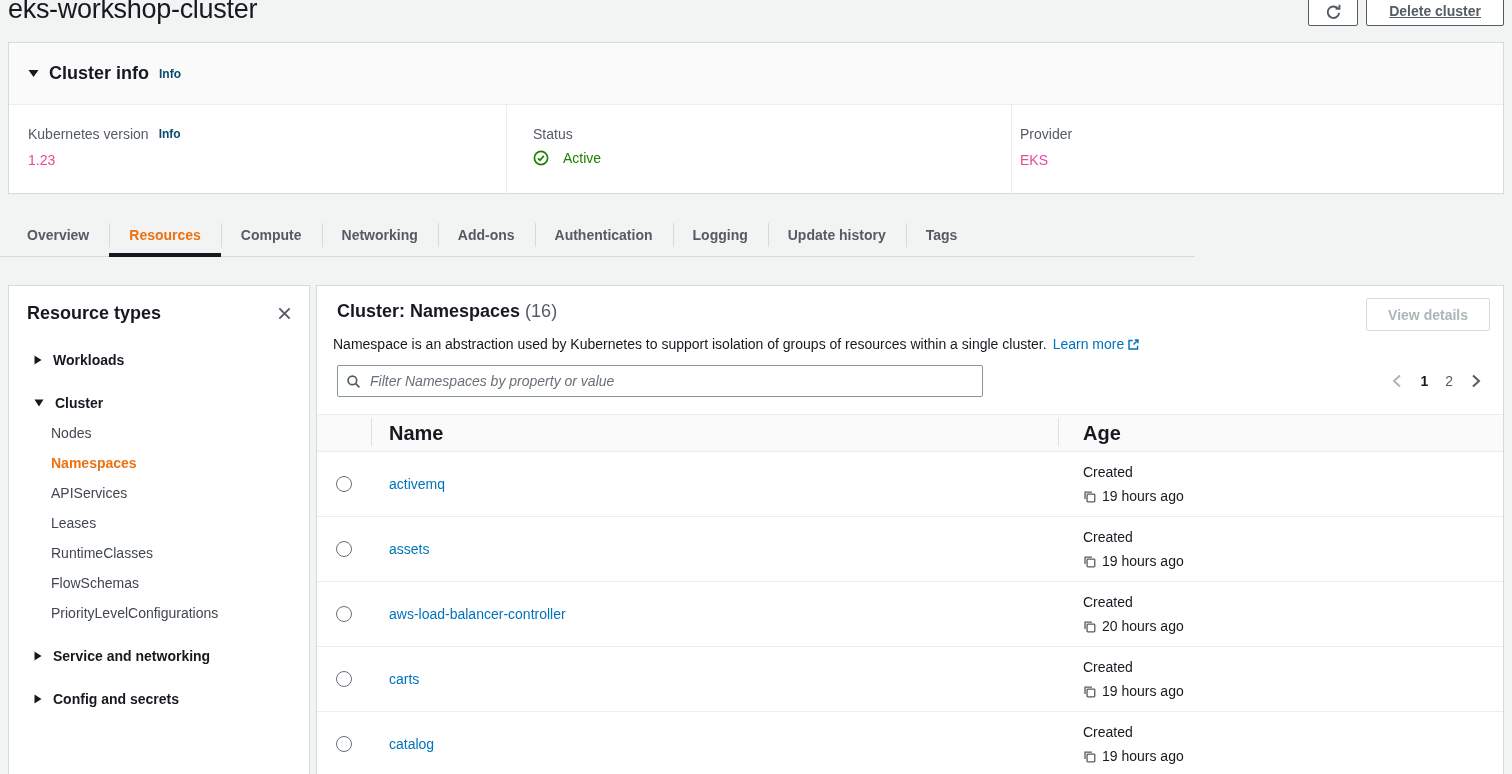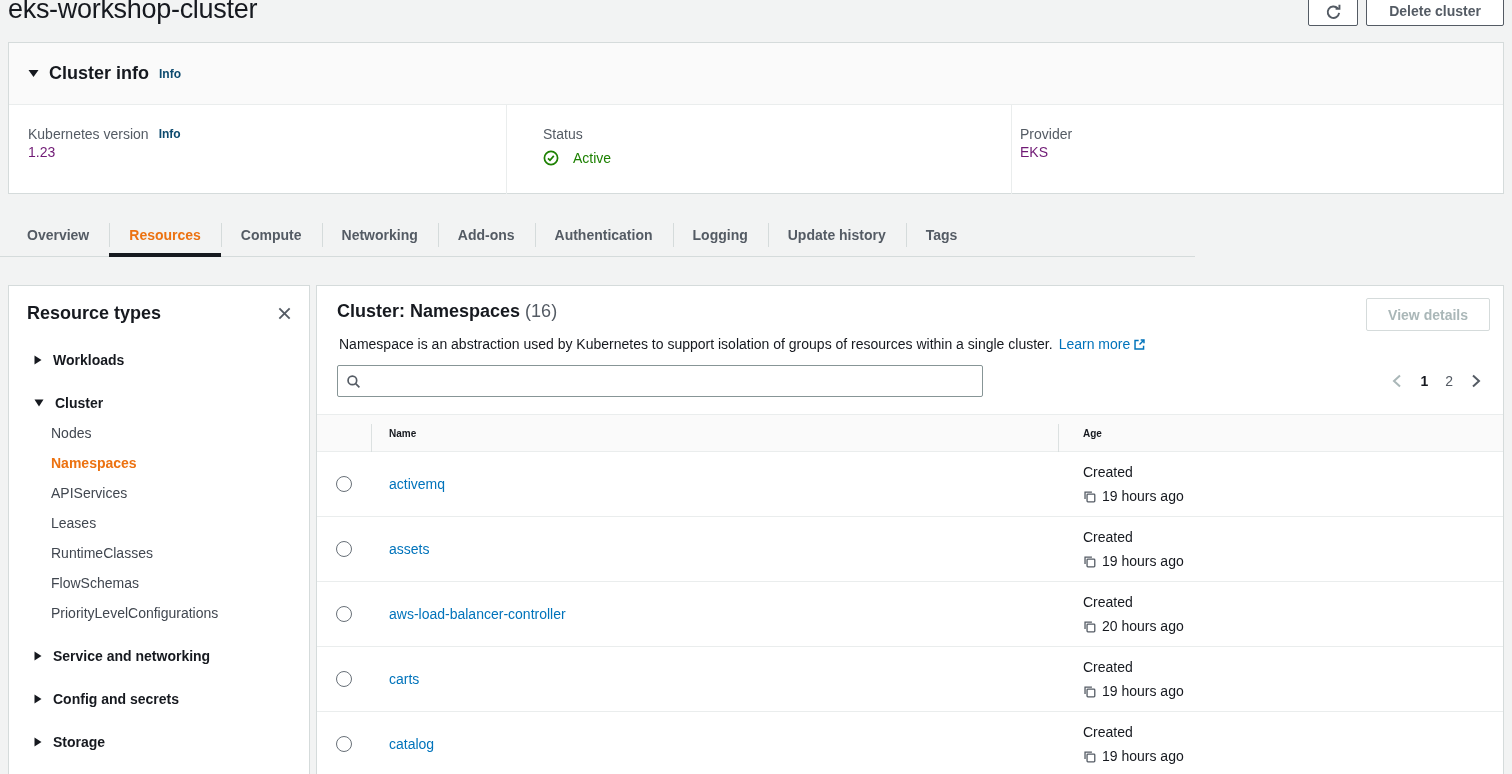--- a/index.html
+++ b/index.html
@@ -17,24 +17,24 @@
   
   .panel{background:#fff;border:1px solid #d5dbdb;box-sizing:border-box;}
   .cluster-info{position:absolute;left:8px;top:42px;width:1496px;height:152px;}
   .ci-header{height:61px;background:#fafafa;border-bottom:1px solid #eaeded;display:flex;align-items:center;padding-left:19px;}
   .ci-caret{margin-right:10px;display:flex;cursor:pointer;}
   .ci-title{font-size:18px;font-weight:700;}
   .mini-info{font-size:12px;font-weight:700;color:#0c4a6e;margin-left:10px;cursor:pointer;}
   .info-grid{display:flex;height:89px;}
   .info-col{box-sizing:border-box;padding-top:21px;}
   .info-col.c1{width:497px;padding-left:19px;}
-  .info-col.c2{width:505px;padding-left:36px;border-left:1px solid #eaeded;}
+  .info-col.c2{width:505px;padding-left:26px;border-left:1px solid #eaeded;}
   .info-col.c3{flex:1;padding-left:8px;border-left:1px solid #eaeded;}
   .field-label{font-size:14px;color:#545b64;display:flex;align-items:center;}
-  .field-value{font-size:14px;color:#701a75;margin-top:2px;}
+  .field-value{font-size:14px;color:#ec4899;margin-top:10px;}
   .status-value{display:flex;align-items:center;gap:14px;color:#1d8102;margin-top:8px;font-size:14px;}
 
   
   .tabs{position:absolute;left:0;top:213px;width:1195px;height:44px;border-bottom:1px solid #d5dbdb;display:flex;padding-left:7px;box-sizing:border-box;}
   .tab{position:relative;padding:0 20px;line-height:44px;font-size:14px;font-weight:700;color:#545b64;cursor:pointer;white-space:nowrap;}
   .tab:not(:first-child)::before{content:"";position:absolute;left:0;top:10px;height:24px;width:1px;background:#d5dbdb;}
   .tab.active{color:#ec7211;}
   .tab.active::after{content:"";position:absolute;left:0;right:0;bottom:-1px;height:4px;background:#16191f;}
 
   
@@ -48,34 +48,34 @@
   .side-child{height:30px;display:flex;align-items:center;padding-left:42px;font-size:14px;color:#414750;cursor:pointer;}
   .side-child.selected{color:#ec7211;font-weight:700;}
 
   
   .main-panel{position:absolute;left:316px;top:285px;width:1188px;height:520px;}
   .main-heading{position:absolute;left:20px;top:15px;font-size:18px;}
   .main-heading .hd{font-weight:700;}
   .main-heading .count{font-weight:400;color:#545b64;}
   .view-details{position:absolute;right:13px;top:12px;height:33px;padding:0 21px;background:#fff;border:1px solid #d5dbdb;border-radius:2px;
                 font-family:inherit;font-size:14px;font-weight:700;color:#aab7b8;}
-  .description{position:absolute;left:22px;top:50px;font-size:14px;color:#16191f;white-space:nowrap;}
+  .description{position:absolute;left:16px;top:50px;font-size:14px;color:#16191f;white-space:nowrap;}
   .learn-more{color:#0073bb;cursor:pointer;margin-left:6px;}
   .ext-icon{display:inline-block;vertical-align:-2px;margin-left:3px;}
   .filter-box{position:absolute;left:20px;top:79px;width:646px;height:32px;box-sizing:border-box;border:1px solid #879596;border-radius:2px;background:#fff;display:flex;align-items:center;padding:0 8px;}
   .filter-box input{border:none;outline:none;flex:1;font-family:inherit;font-size:14px;font-style:italic;color:#16191f;margin-left:7px;background:transparent;}
   .filter-box input::placeholder{color:#687078;font-style:italic;}
   .pagination{position:absolute;right:21px;top:81px;height:28px;display:flex;align-items:center;gap:17px;font-size:14px;}
   .page-chevron{display:flex;cursor:pointer;}
   .page-num{color:#545b64;cursor:pointer;}
   .page-num.current{color:#16191f;font-weight:700;}
 
   
   .table{position:absolute;left:0;right:0;top:128px;}
-  .t-head{height:36px;background:#fafafa;border-top:1px solid #eaeded;border-bottom:1px solid #eaeded;display:flex;align-items:center;font-size:10px;font-weight:700;}
+  .t-head{height:36px;background:#fafafa;border-top:1px solid #eaeded;border-bottom:1px solid #eaeded;display:flex;align-items:center;font-size:20px;font-weight:700;}
   .t-row{height:64px;border-bottom:1px solid #eaeded;display:flex;align-items:center;background:#fff;}
   .col-sel{width:54px;display:flex;justify-content:center;align-items:center;box-sizing:border-box;}
   .col-name{width:687px;box-sizing:border-box;padding-left:18px;position:relative;}
   .col-age{flex:1;box-sizing:border-box;padding-left:25px;position:relative;}
   .t-head .col-name::before,.t-head .col-age::before{content:"";position:absolute;left:0;top:-4px;height:28px;width:1px;background:#d5dbdb;opacity:.8;}
   .radio{width:14px;height:14px;border-radius:50%;border:1px solid #687078;background:#fff;cursor:pointer;}
   .name-link{font-size:14px;color:#0073bb;cursor:pointer;text-decoration:none;}
   .age-cell{font-size:14px;line-height:24px;color:#16191f;}
   .age-line2{display:flex;align-items:center;gap:6px;}
 </style>
@@ -88,21 +88,21 @@
   <div class="header-actions">
     <button class="btn btn-icon">
       <span style="display:flex;margin-top:8px;">
         <svg width="17" height="17" viewBox="0 0 16 16" fill="none" stroke="#545b64" stroke-width="1.8">
           <path d="M13.3 8.4a5.4 5.4 0 1 1-1.4-4.4"></path>
           <path d="M13.6 0.8v3.6h-3.6"></path>
         </svg>
       </span>
     </button>
     <button class="btn btn-text">
-      <span style="margin-top:4px;">Delete cluster</span>
+      <span style="margin-top:4px;text-decoration:underline;">Delete cluster</span>
     </button>
   </div>
 
   <div class="panel cluster-info">
     <div class="ci-header">
       <span class="ci-caret">
         <svg width="11" height="9" viewBox="0 0 11 9">
             <path d="M0.5 1 L10.5 1 L5.5 8 Z" fill="#16191f"></path>
           </svg>
       </span>
@@ -183,26 +183,20 @@
             <path d="M0.5 0.5 L7.5 5 L0.5 9.5 Z" fill="#16191f"></path>
           </svg>
         <span>Service and networking</span>
       </div>
       <div class="group-row gap">
         <svg width="8" height="10" viewBox="0 0 8 10">
             <path d="M0.5 0.5 L7.5 5 L0.5 9.5 Z" fill="#16191f"></path>
           </svg>
         <span>Config and secrets</span>
       </div>
-      <div class="group-row gap">
-        <svg width="8" height="10" viewBox="0 0 8 10">
-            <path d="M0.5 0.5 L7.5 5 L0.5 9.5 Z" fill="#16191f"></path>
-          </svg>
-        <span>Storage</span>
-      </div>
     </div>
   </div>
 
   <div class="panel main-panel">
     <div class="main-heading">
       <span class="hd">Cluster: Namespaces</span>
       <span class="count">(16)</span>
     </div>
     <button class="view-details">View details</button>
 
@@ -216,20 +210,21 @@
       </span>
     </div>
 
     <div class="filter-box">
       <span style="display:flex;">
         <svg width="15" height="15" viewBox="0 0 16 16" fill="none" stroke="#545b64" stroke-width="1.8">
           <circle cx="6.8" cy="6.8" r="4.6"></circle>
             <path d="M10.3 10.3L14.3 14.3"></path>
         </svg>
       </span>
+      <input type="text" placeholder="Filter Namespaces by property or value" style="">
     </div>
 
     <div class="pagination">
       <span class="page-chevron">
         <svg width="12" height="14" viewBox="0 0 12 14" fill="none" stroke="#aab7b8" stroke-width="2">
             <path d="M9 1.5L3 7l6 5.5"></path>
           </svg>
       </span>
       <span class="page-num current">1</span>
       <span class="page-num">2</span>

